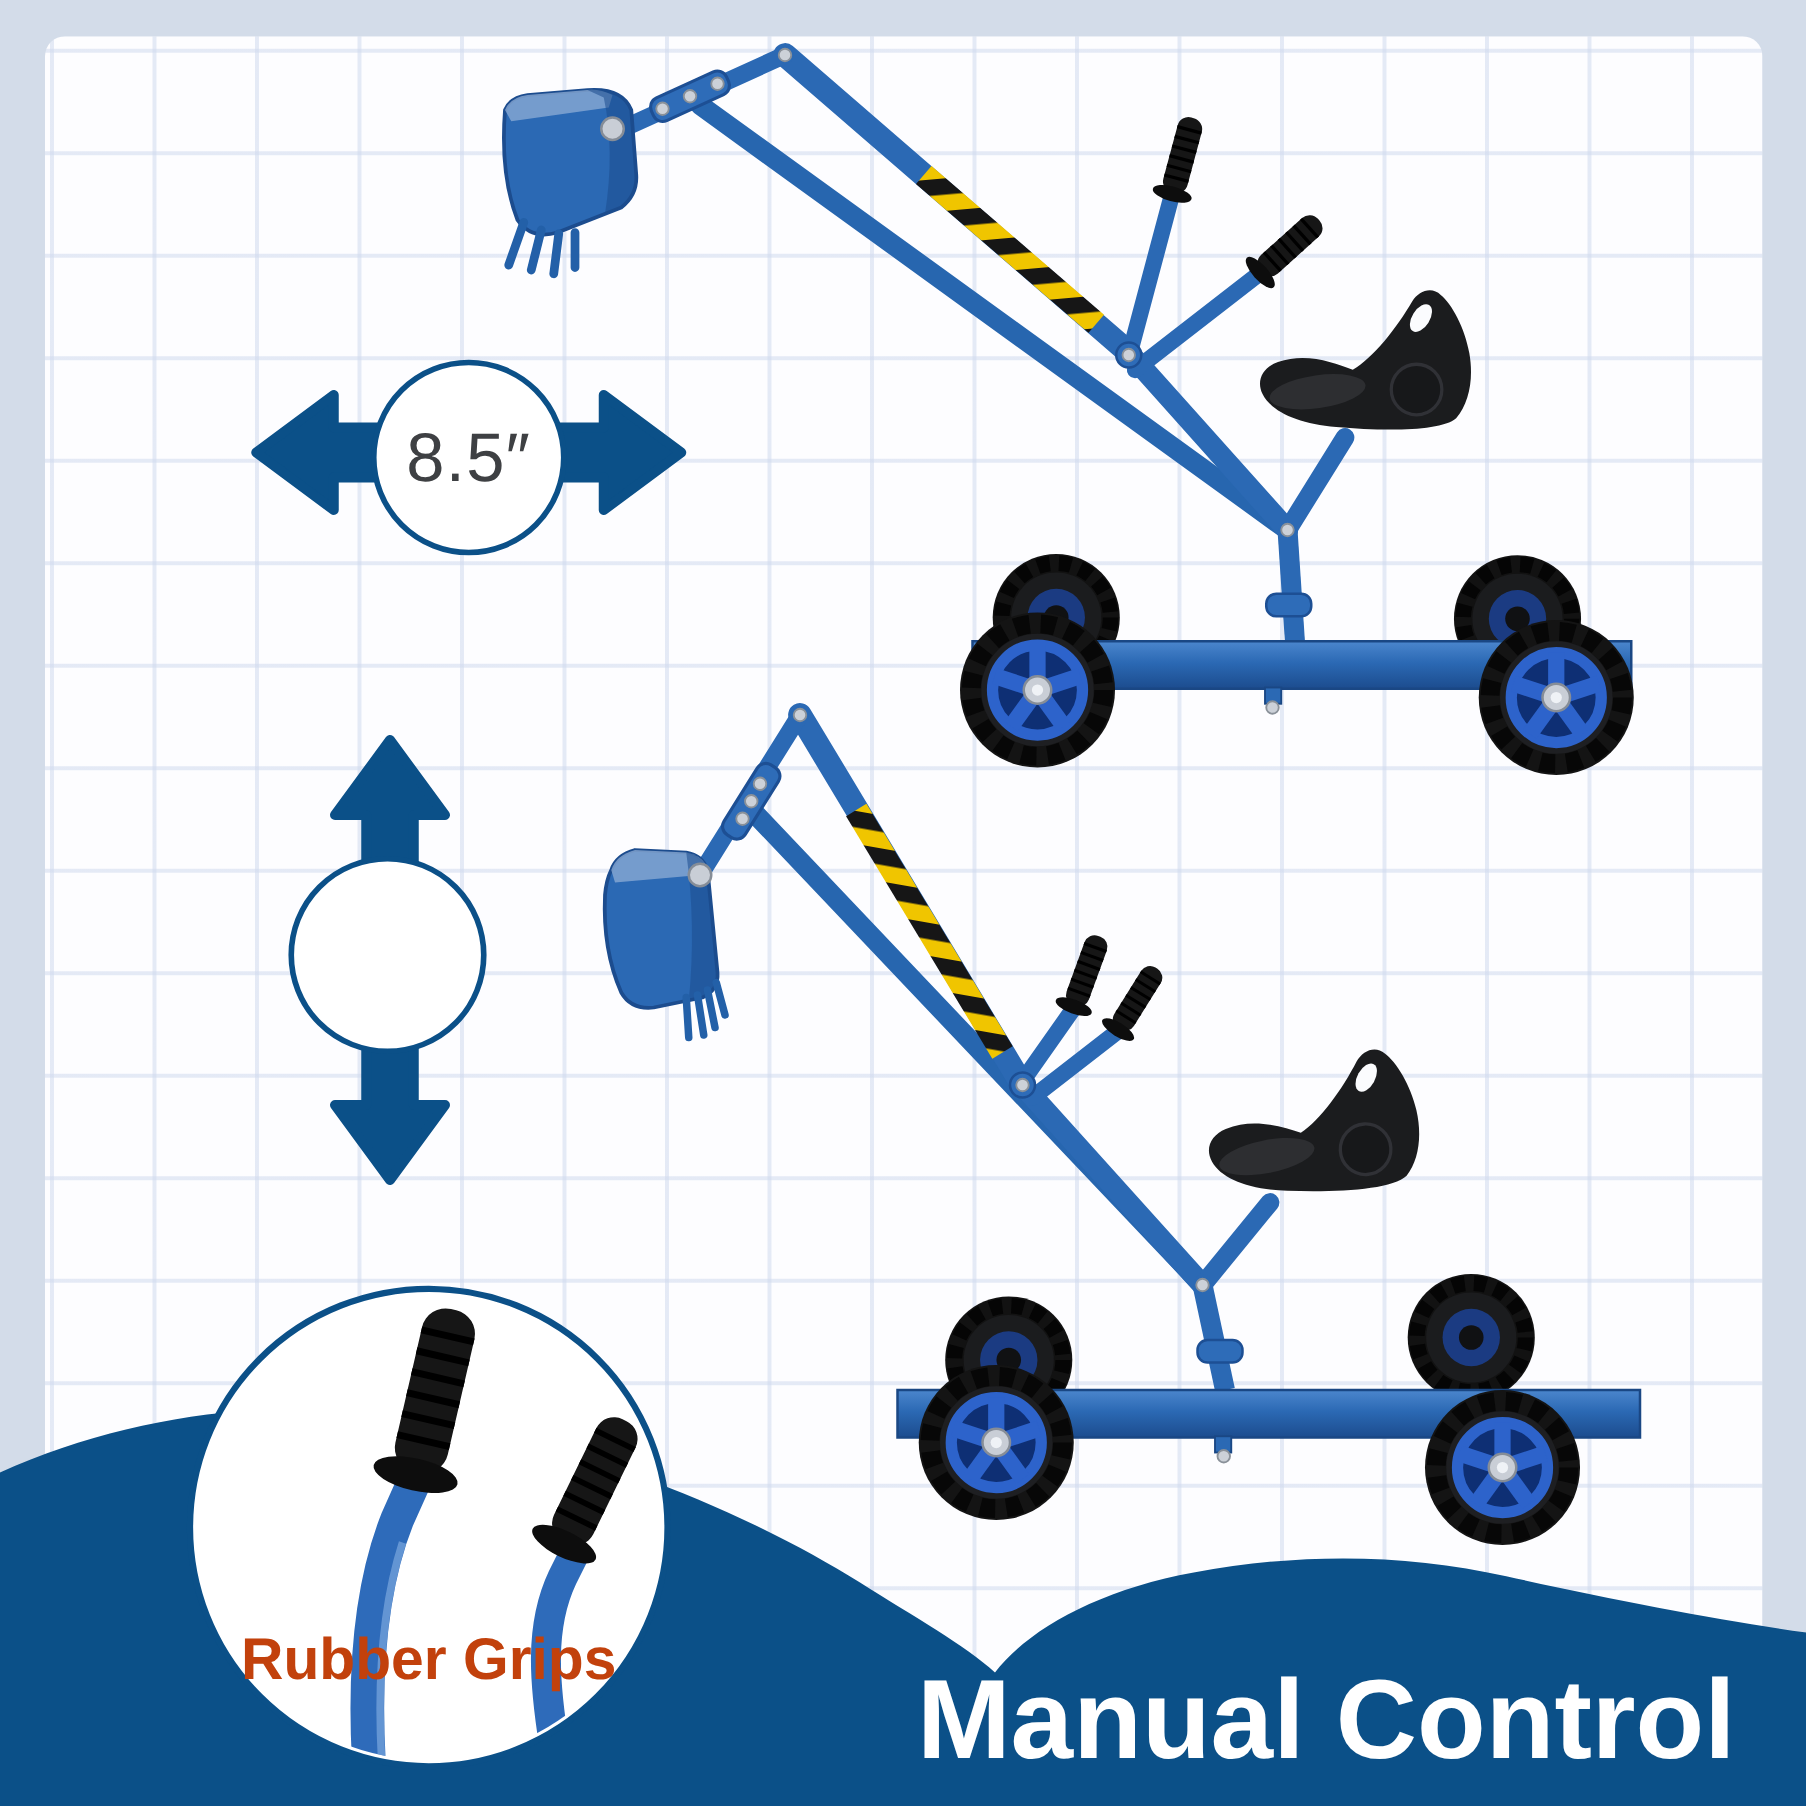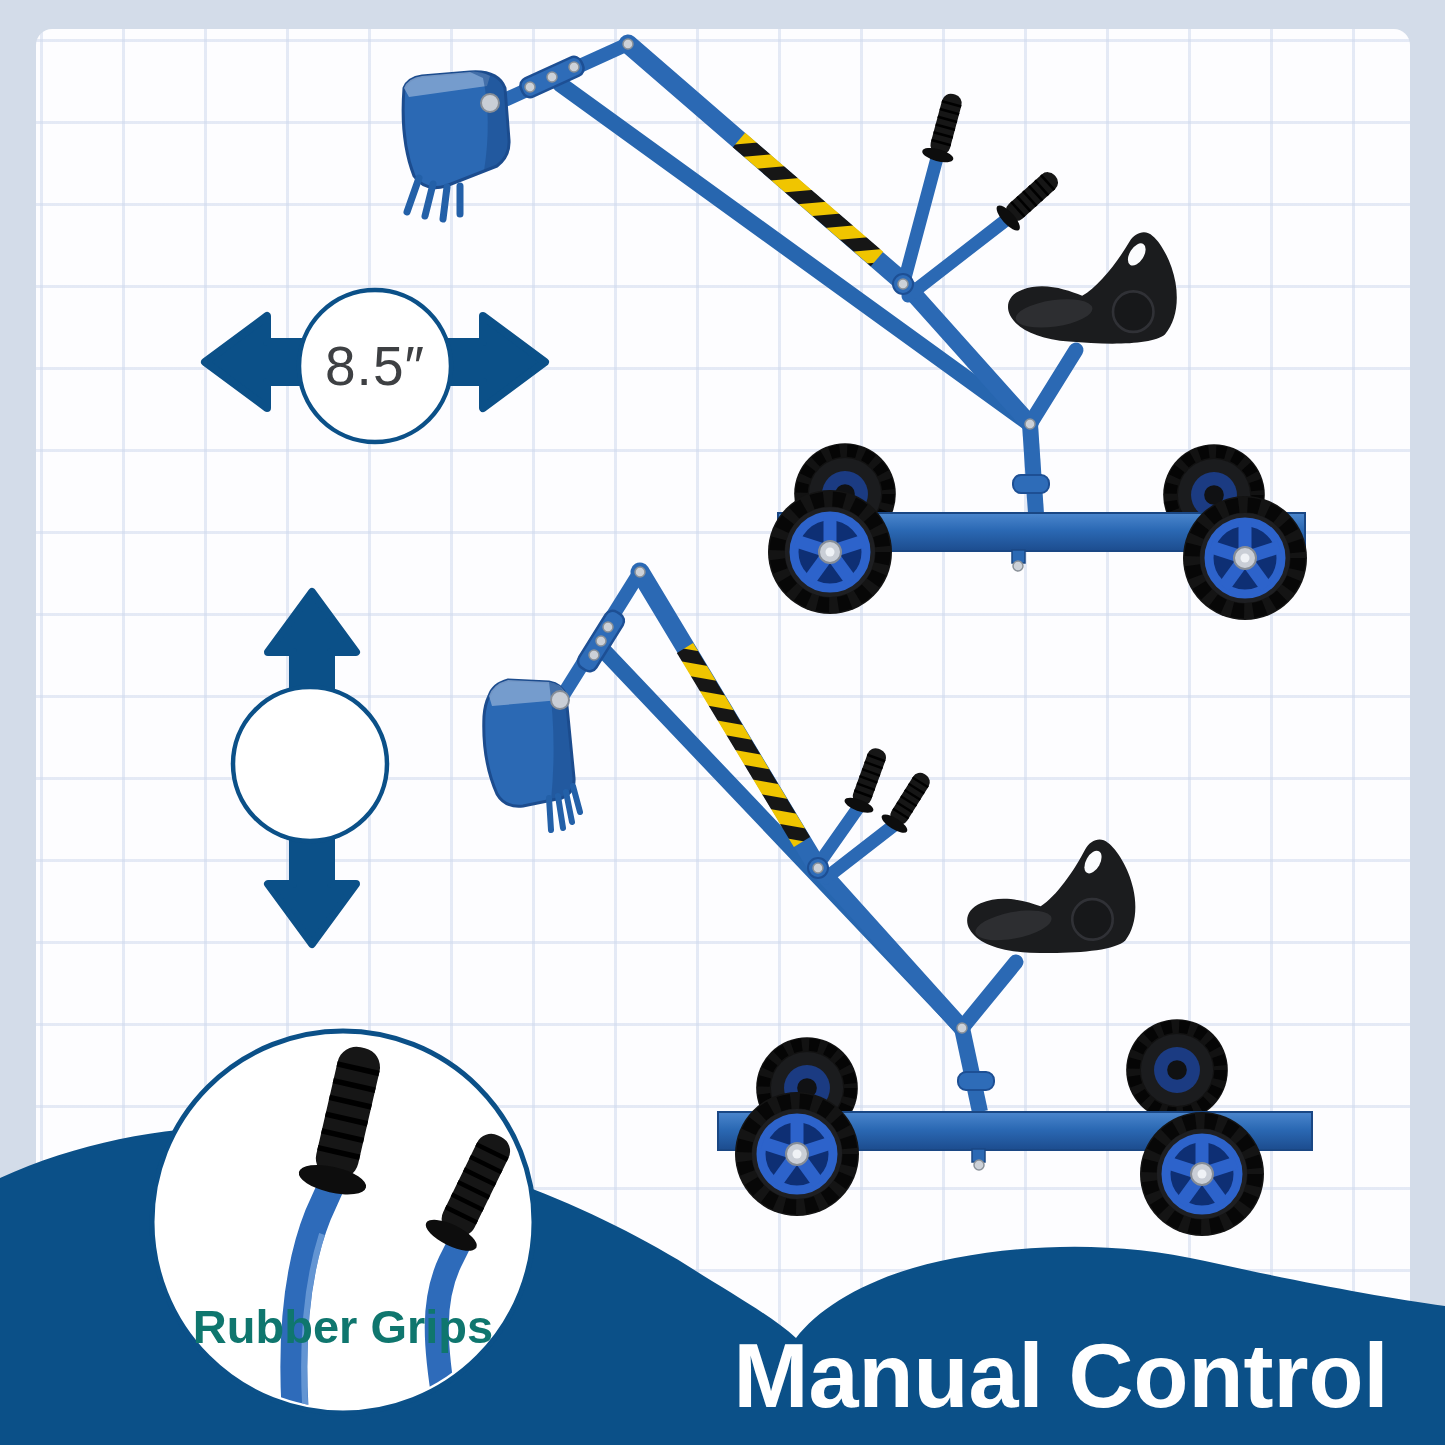--- a/index.html
+++ b/index.html
@@ -10,21 +10,21 @@
          background-image:
            linear-gradient(to right, rgba(208,218,238,.55) 3px, transparent 3px),
            linear-gradient(to bottom, rgba(208,218,238,.55) 3px, transparent 3px);
          background-size:82px 82px;background-position:4px 10px;}
   #art{position:absolute;left:0;top:0;width:1445px;height:1445px;}
   .dim-label{position:absolute;font-size:55px;color:#3E4043;text-align:center;line-height:1;
              letter-spacing:1px;}
   #width-label{left:299px;top:339px;width:152px;}
   #height-label{left:234px;top:737px;width:152px;}
   #inset-label{position:absolute;left:163px;top:1303px;width:360px;text-align:center;
-               font-size:47px;font-weight:700;color:#0f766e;line-height:1;}
+               font-size:47px;font-weight:700;color:#c2410c;line-height:1;}
   #caption{position:absolute;left:672px;top:1331px;width:778px;text-align:center;
            font-size:90px;font-weight:bold;color:#FFFFFF;line-height:1;letter-spacing:0px;}
 </style>
 </head>
 <body>
 
 <div id="stage">
   <div id="panel"></div>
 
   <svg id="art" viewBox="0 0 1445 1445">

